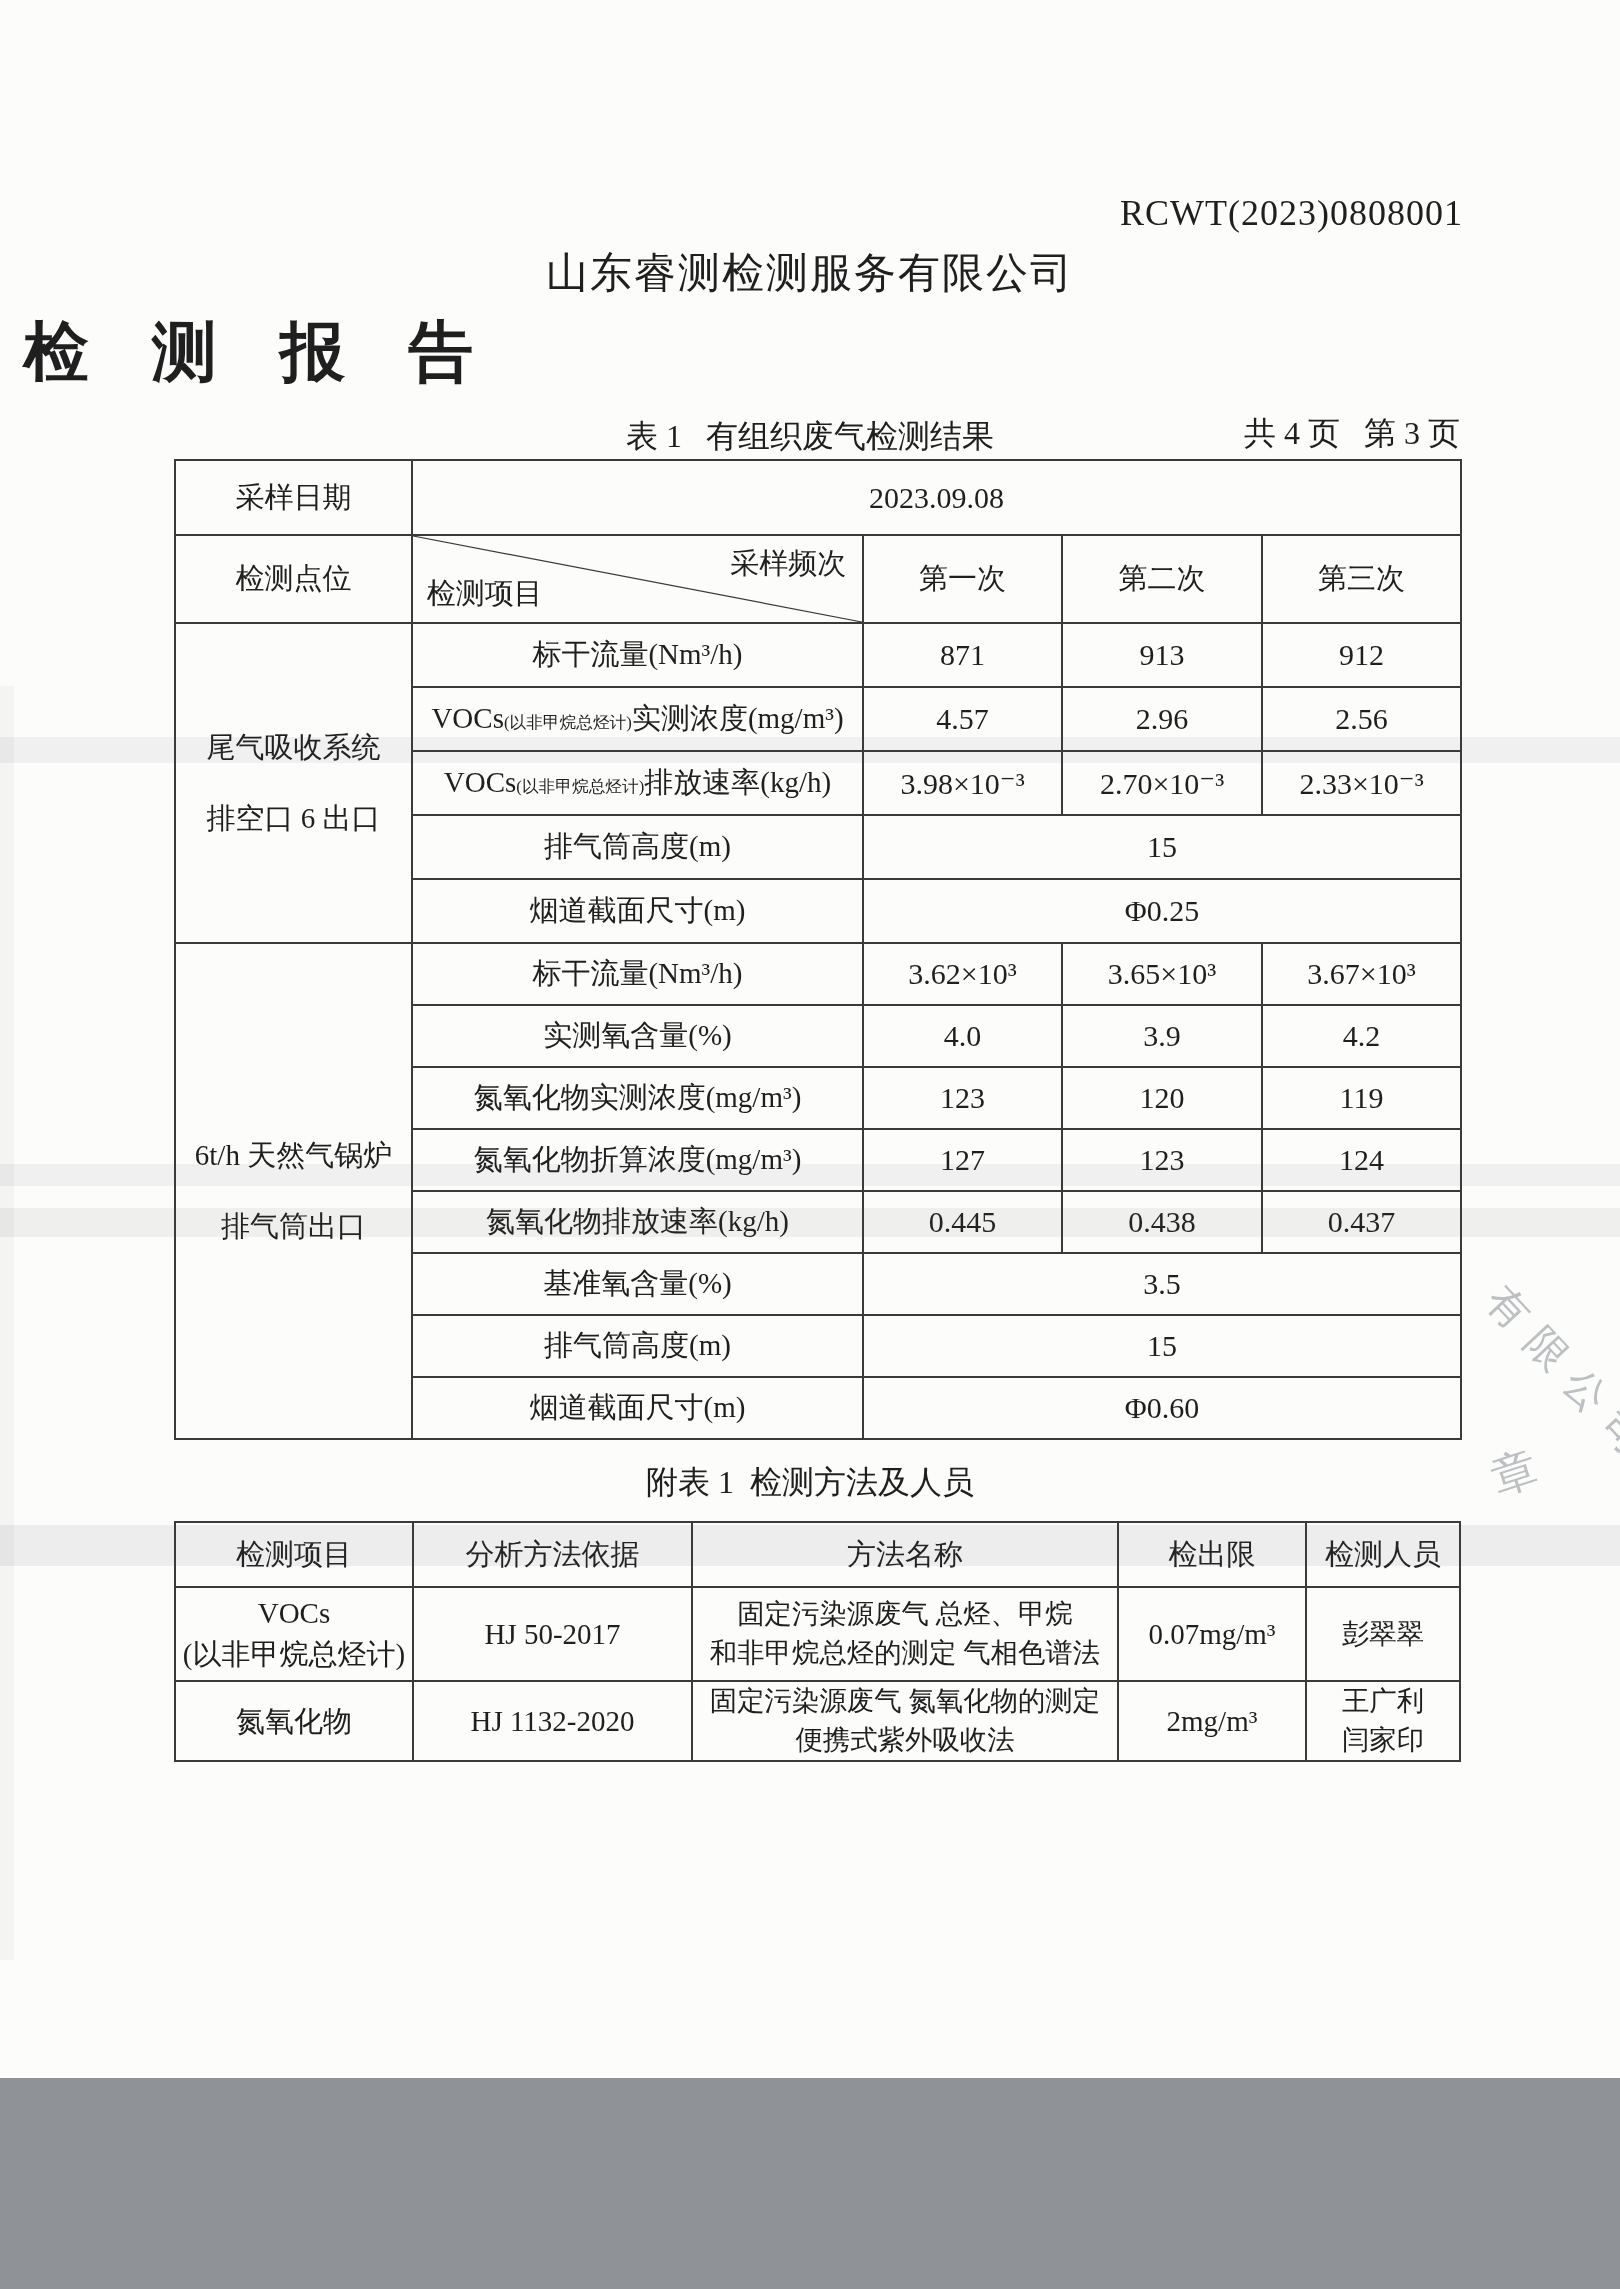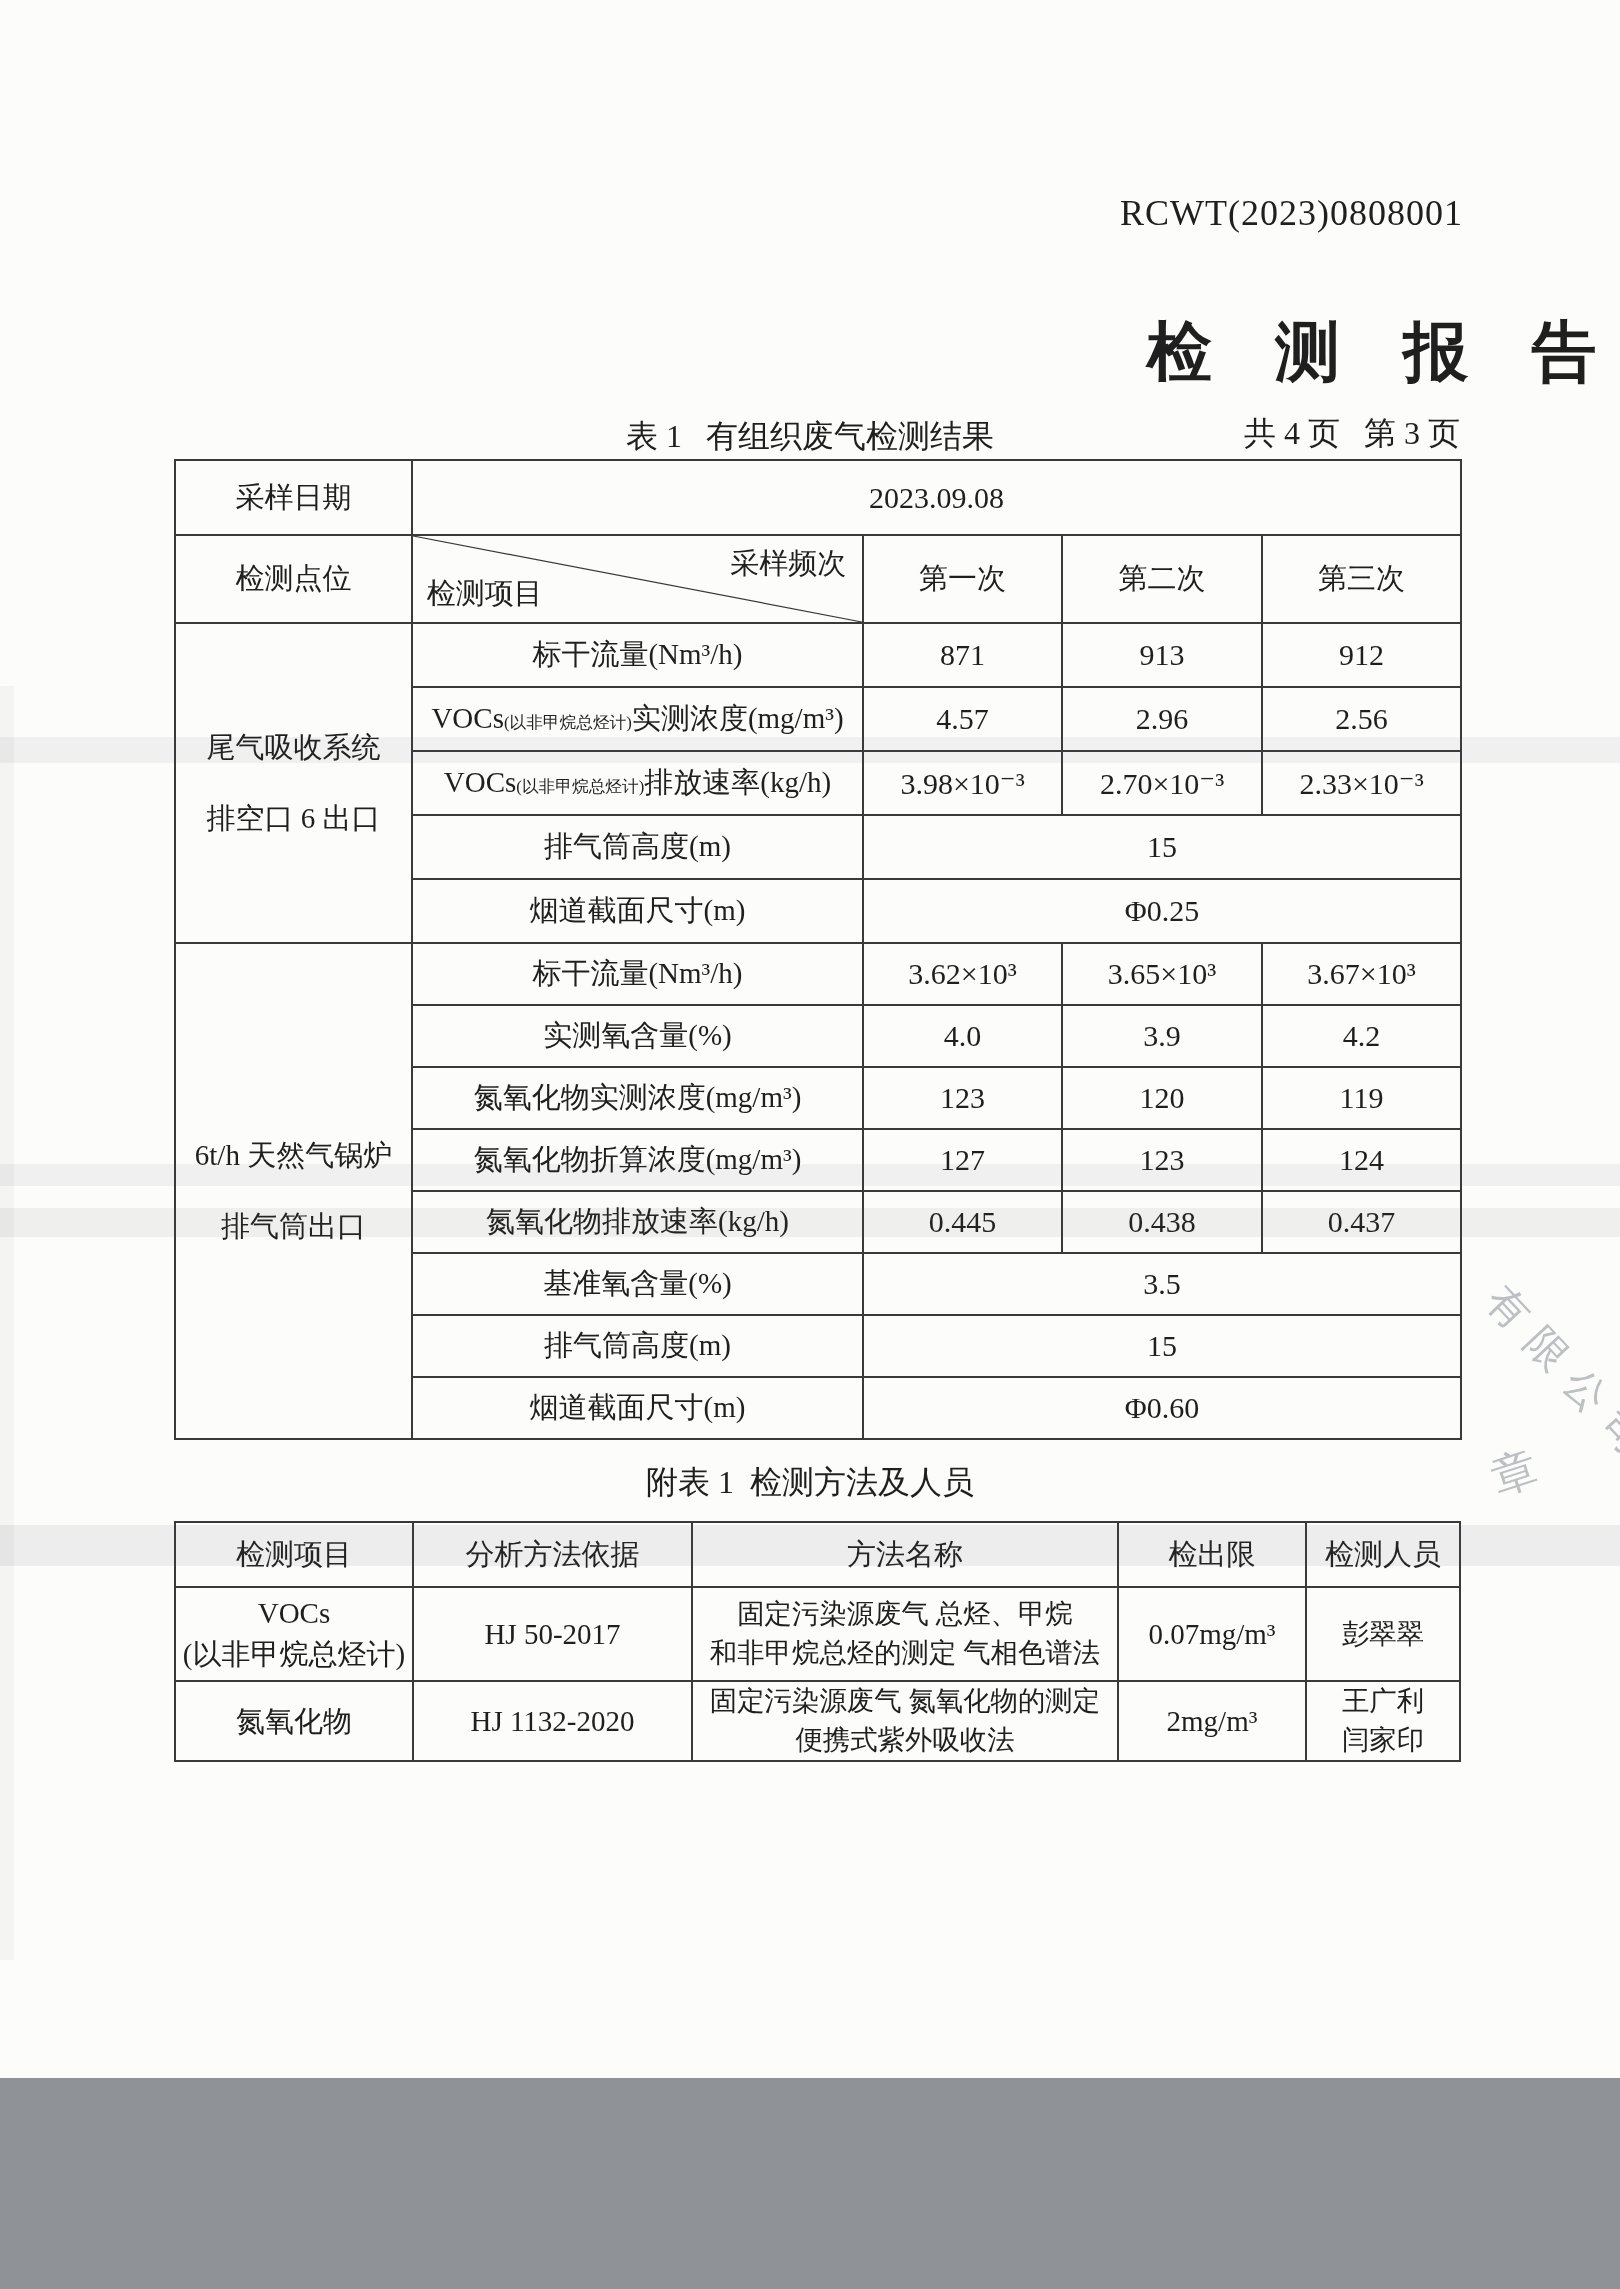--- a/index.html
+++ b/index.html
@@ -4,21 +4,21 @@
 <style>
   * { margin:0; padding:0; box-sizing:border-box; }
   html,body { background:#8f9296; }
   body { font-family:"Liberation Serif","DejaVu Serif",serif; }
   .page {
     position:relative; width:1620px; height:2078px; margin:0 auto;
     background:#fcfcfb; color:#1f1f1f; overflow:hidden;
   }
   .report-no { position:absolute; top:192px; right:157px; font-size:36px; letter-spacing:1px; }
   .company   { position:absolute; top:245px; left:0; width:100%; text-align:center; font-size:42px; letter-spacing:2px; }
-  .title     { position:absolute; top:308px; left:0; width:100%; text-align:right;
+  .title     { position:absolute; top:308px; left:0; width:100%; text-align:left;
                font-size:65px; font-weight:bold; letter-spacing:23.5px; text-indent:23.5px; }
   .t1caption { position:absolute; top:415px; left:0; width:100%; text-align:center; font-size:32px; white-space:pre; }
   .pagination{ position:absolute; top:412px; right:160px; font-size:32px; white-space:pre; }
   .appx-caption { position:absolute; top:1461px; left:0; width:100%; text-align:center; font-size:32px; white-space:pre; }
 
   table { border-collapse:collapse; table-layout:fixed; position:absolute; left:174px; }
   #main-table { top:459px; width:1286px; border:2.9px solid #343434; }
   #appendix-table { top:1521px; width:1286px; border:2.9px solid #343434; }
   td { border:2px solid #3a3a3a; text-align:center; vertical-align:middle;
        font-size:29px; padding:0 3.9px; overflow:hidden; }
@@ -57,20 +57,21 @@
   .stamp.s1 { top:1274px; left:1514px; font-size:41px; letter-spacing:15.7px;
               transform:rotate(47deg); transform-origin:left top; white-space:nowrap; }
   .stamp.s2 { top:1443px; left:1492px; font-size:45px; transform:rotate(-18deg); }
 </style>
 </head>
 <body>
 
 <div class="page">
 
   <div class="report-no">RCWT(2023)0808001</div>
+  <div class="company">山东睿测检测服务有限公司</div>
   <div class="title">检 测 报 告</div>
   <div class="t1caption">表 1   有组织废气检测结果</div>
   <div class="pagination">共 4 页   第 3 页</div>
 
   <table id="main-table">
     <colgroup>
       <col style="width:237px">
         <col style="width:451px">
       <col style="width:199px">
         <col style="width:200px">

